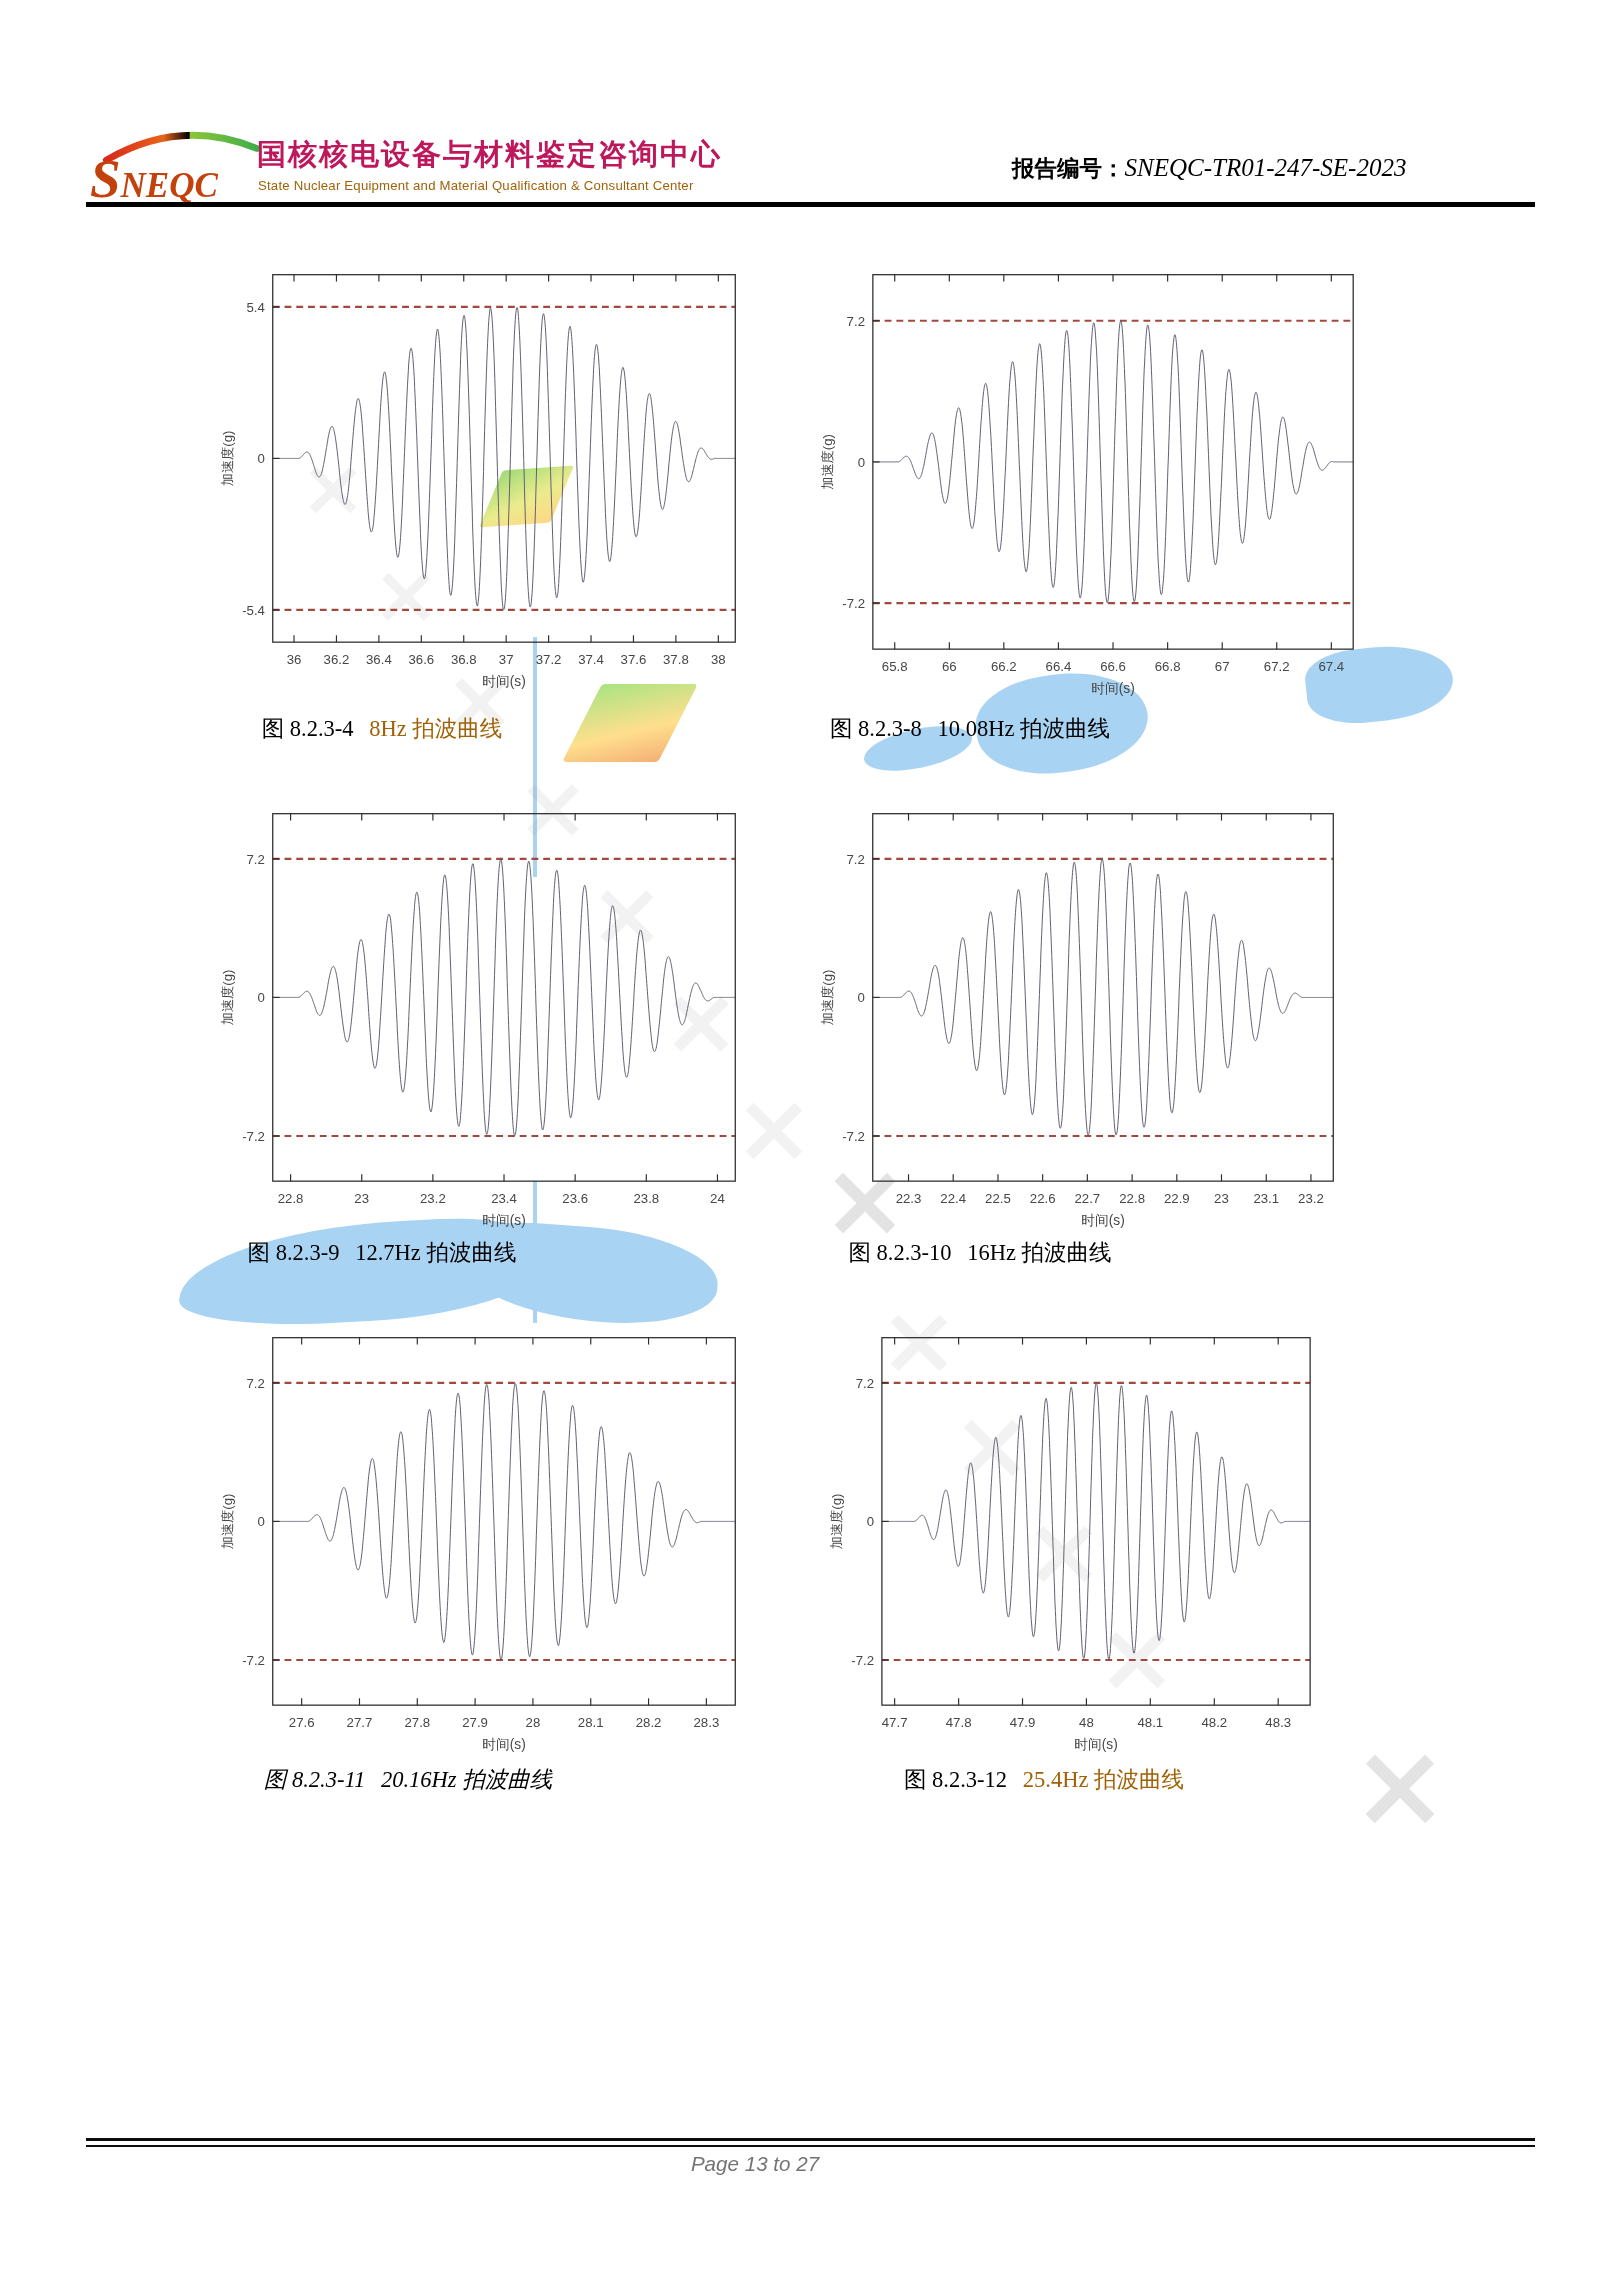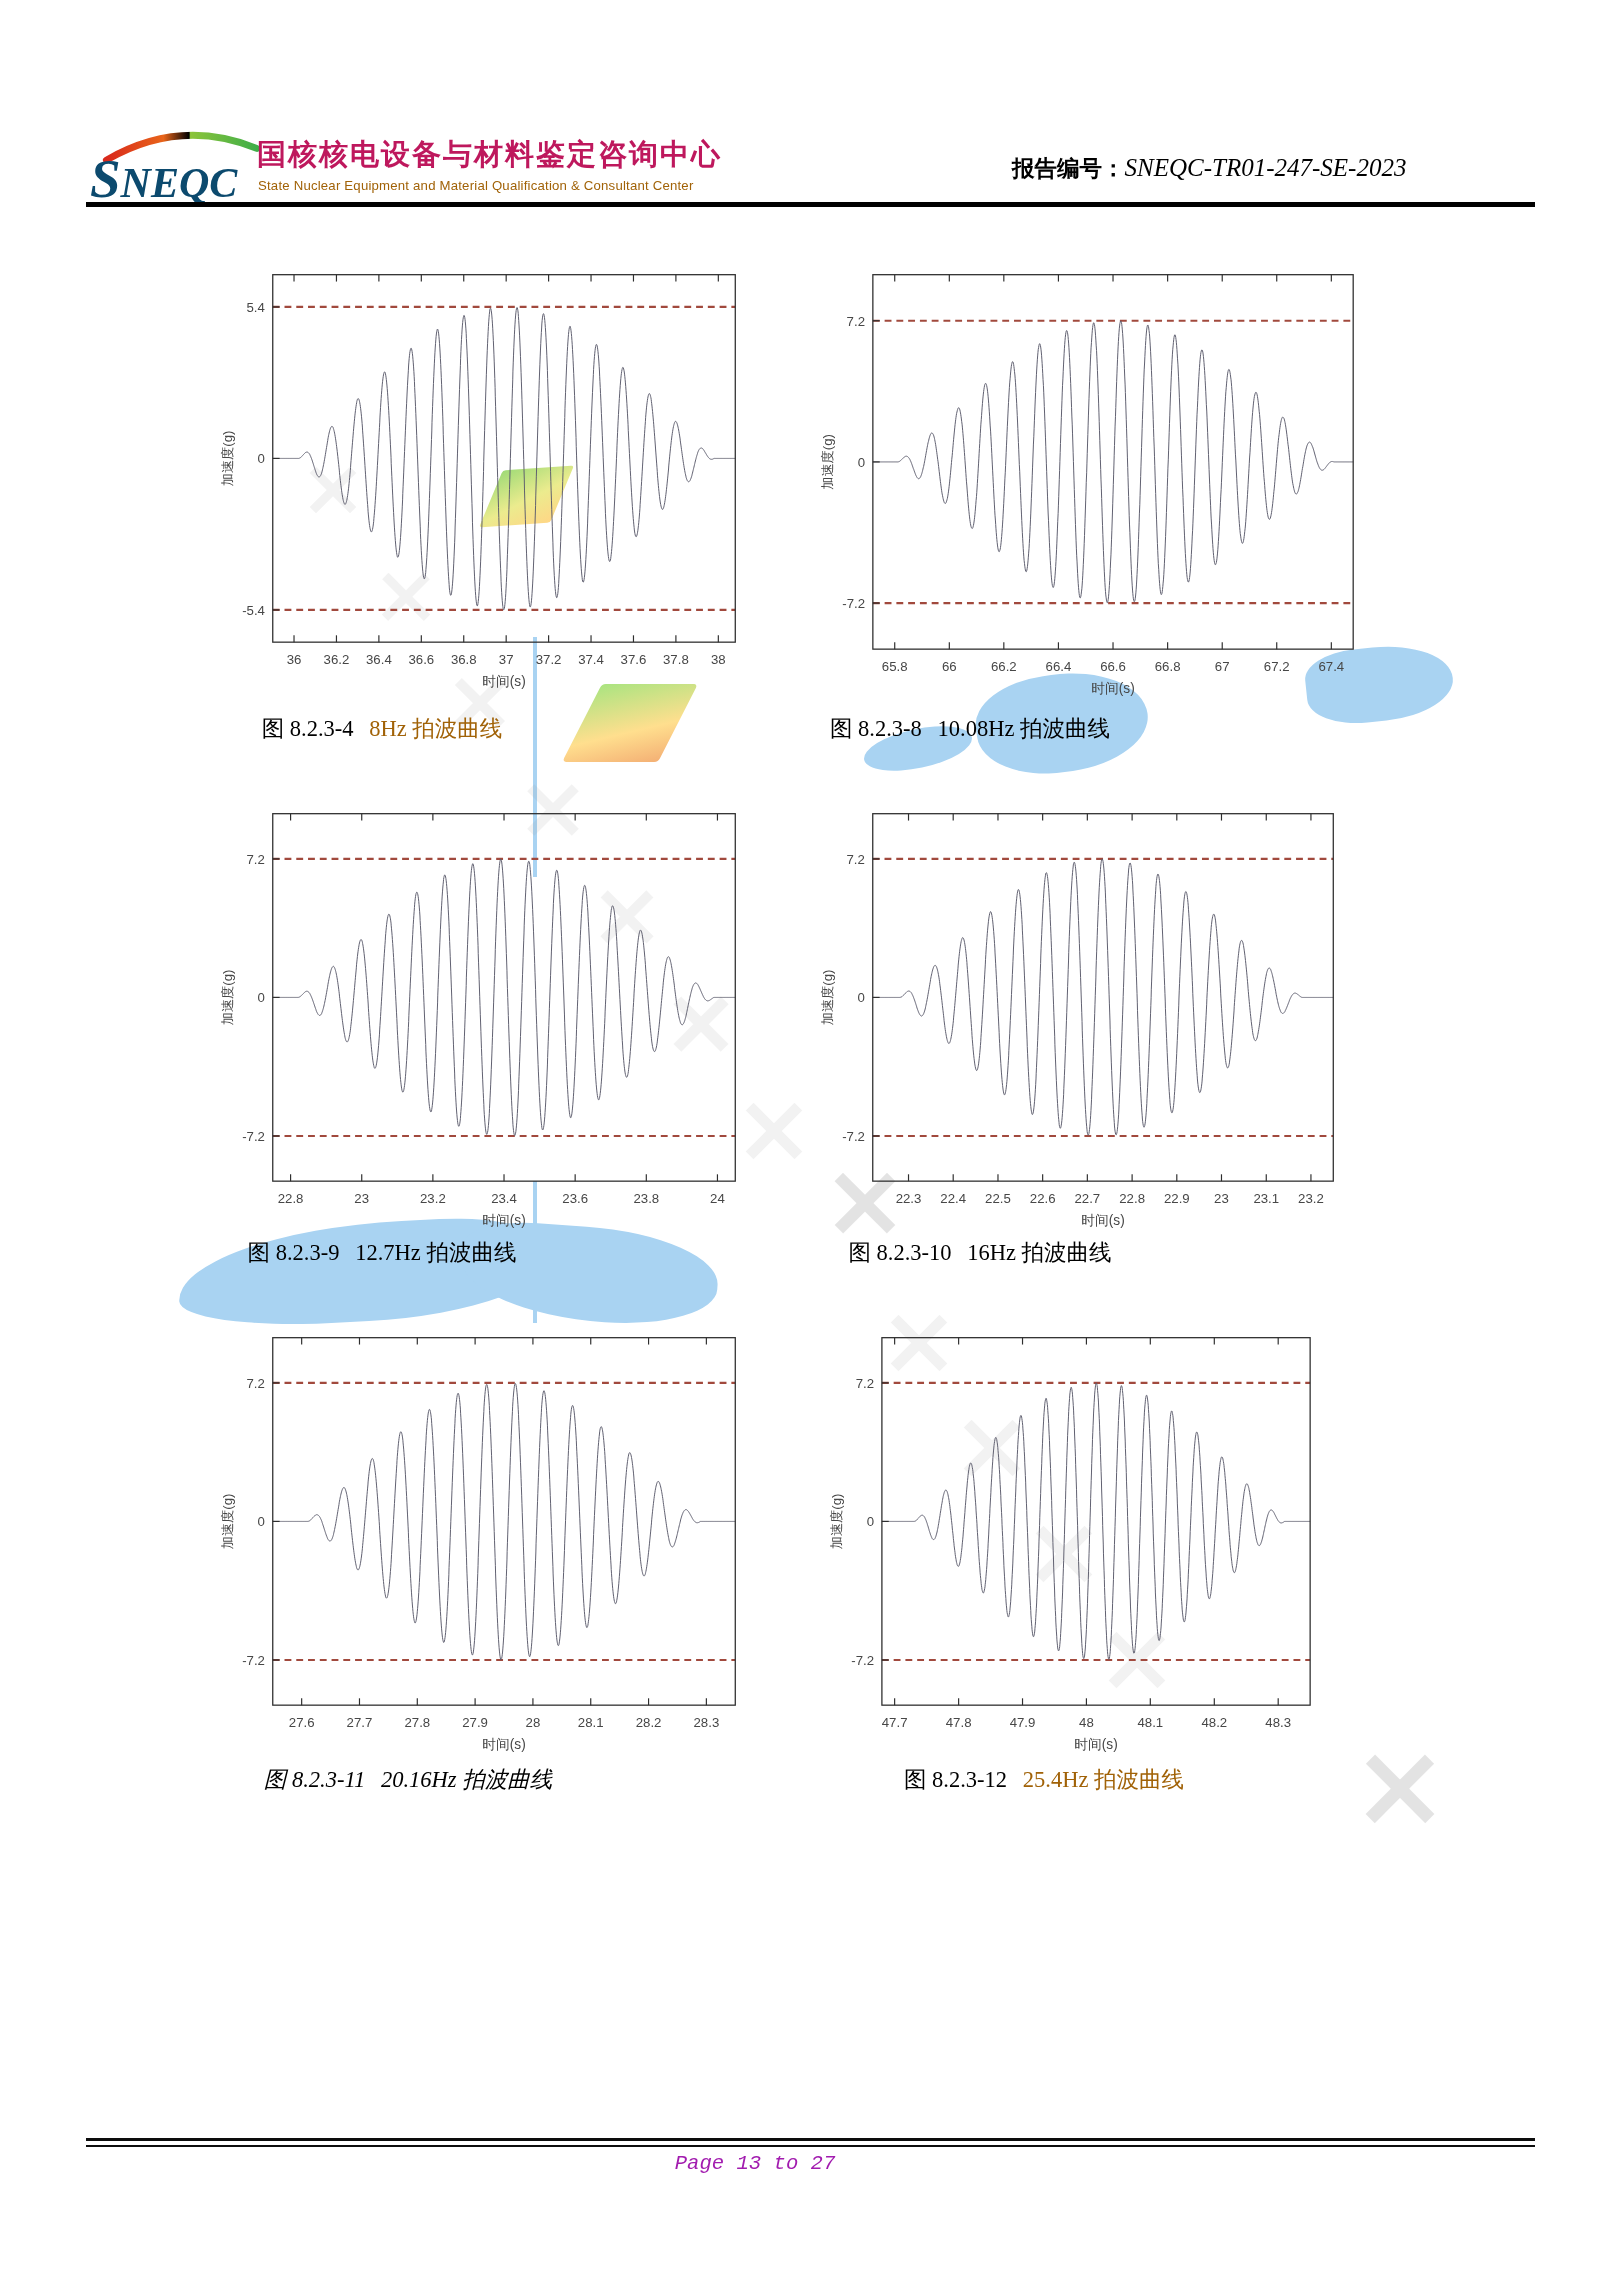--- a/index.html
+++ b/index.html
@@ -7,21 +7,21 @@
     position:relative;width:1621px;height:2293px;margin:0 auto;
     background:#ffffff;overflow:hidden;
     font-family:"Liberation Sans",sans-serif;color:#1a1a1a;
   }
   
   .logo{position:absolute;left:90px;top:125px;width:167px;height:78px;}
   .logo-arc{position:absolute;left:11.8px;top:0;}
   .logo-text{
     position:absolute;left:0;top:21.6px;
     font-family:"Liberation Serif",serif;font-style:italic;font-weight:bold;
-    font-size:42px;color:#0c4a6e;letter-spacing:0px;
+    font-size:35px;color:#c2410c;letter-spacing:0px;
   }
   .logo-text::first-letter{font-size:55px;}
   .org-cn{
     position:absolute;left:257px;top:135px;
     font-size:29px;font-weight:bold;letter-spacing:2px;color:#be185d;
   }
   .org-en{
     position:absolute;left:258px;top:178px;
     font-size:13.2px;color:#a16207;letter-spacing:0.2px;
   }
@@ -37,21 +37,21 @@
     position:absolute;transform:translateX(-50%);white-space:nowrap;z-index:3;
     font-family:"Liberation Serif",serif;font-size:22.5px;color:#000;
   }
   .caption .cap-rest{margin-left:15.7px;}
   .caption .muted{color:#a16207;}
   
   .footer-line-a{position:absolute;left:86px;top:2138px;width:1449px;height:3.4px;background:#0d0d0d;}
   .footer-line-b{position:absolute;left:86px;top:2145px;width:1449px;height:1.5px;background:#0d0d0d;}
   .footer-text{
     position:absolute;left:755px;top:2152px;transform:translateX(-50%);
-    font-family:Liberation Mono, monospace;font-style:italic;font-size:20.6px;color:#a21caf;z-index:3;
+    font-family:Liberation Sans, sans-serif;font-style:italic;font-size:20.6px;color:#737373;z-index:3;
   }
   
   .wm{position:absolute;z-index:1;}
   .wm-blue{background:#a9d3f2;}
   .wm-grad1{
     background:linear-gradient(150deg,#8fd45f 0%,#e8e87a 55%,#ffcf70 100%);
     transform:skewX(-26deg) rotate(-4deg);opacity:.85;border-radius:2.9px;
   }
   .wm-grad2{
     background:linear-gradient(165deg,#9bdf6a 0%,#ffd97a 60%,#f2a25c 100%);

